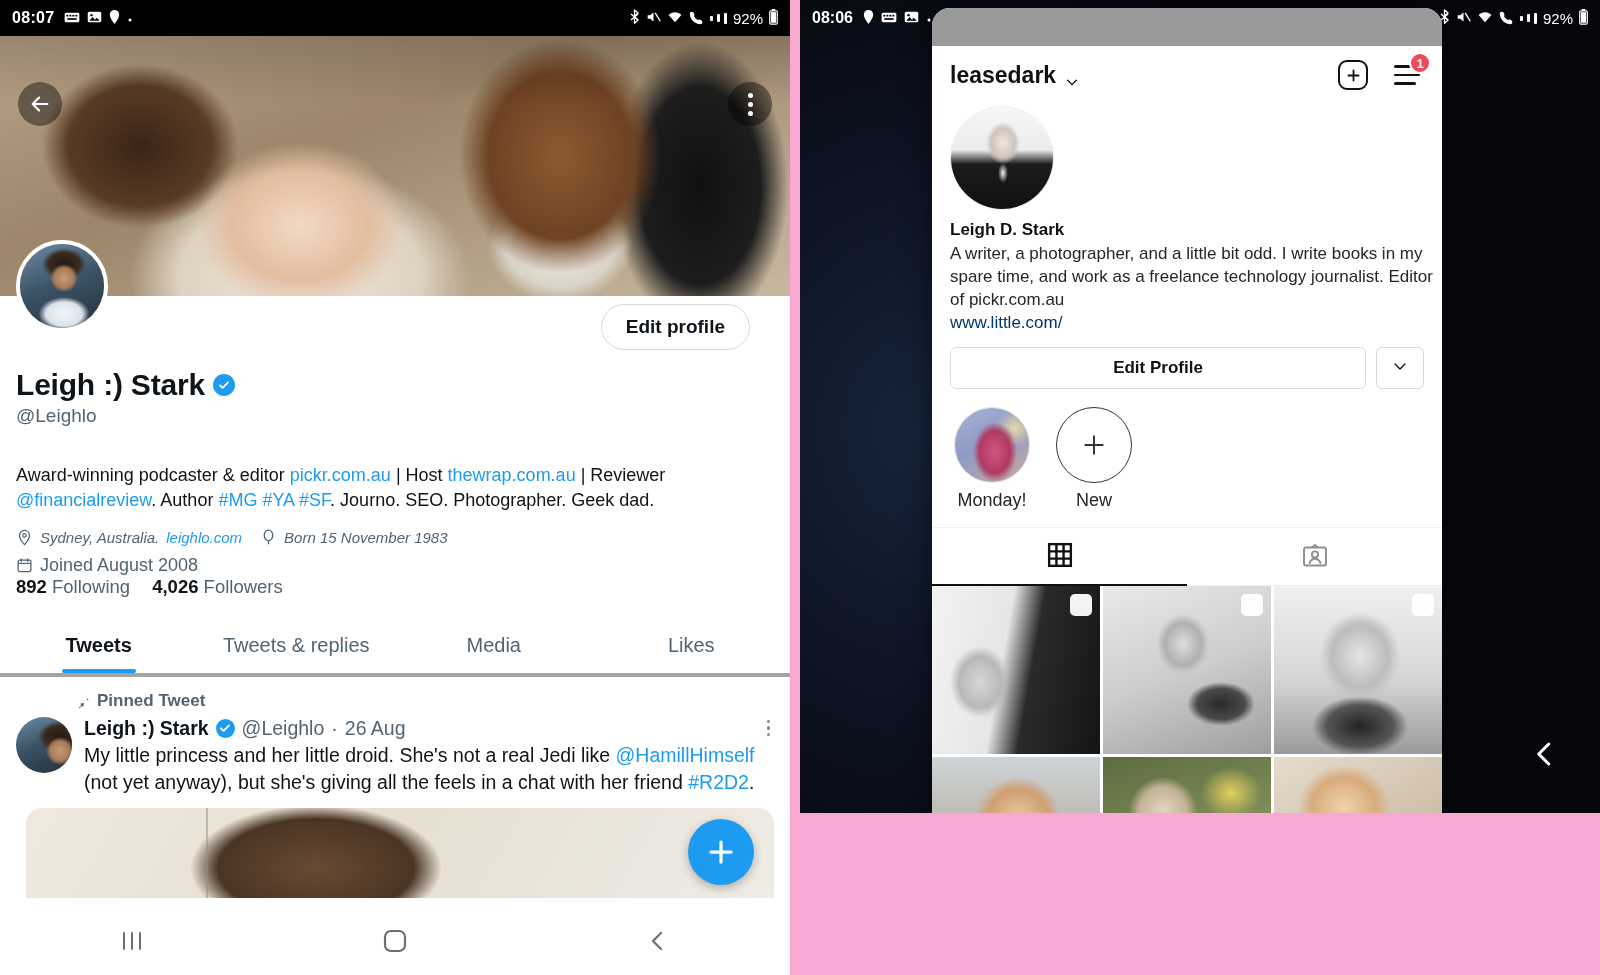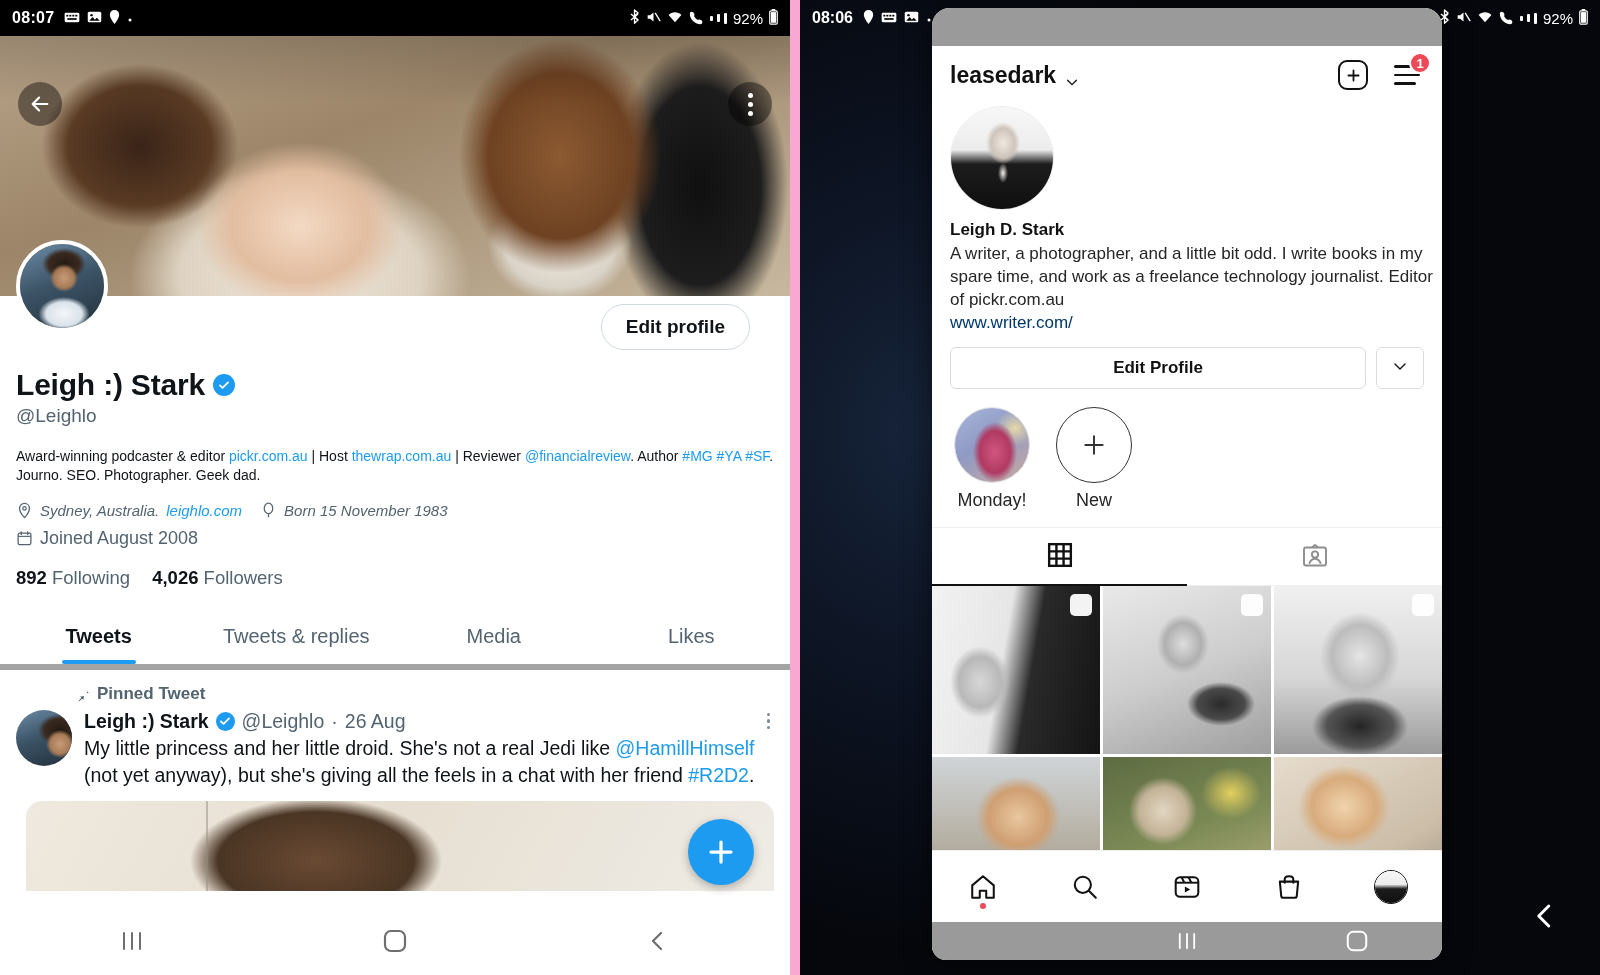--- a/index.html
+++ b/index.html
@@ -49,30 +49,30 @@
   }
 
   .edit-profile-btn { position:absolute; right:40px; top:8px; padding:11px 24px; border:1.6px solid #cfd9de;
     border-radius:999px; font-size:19px; font-weight:700; color:#0f1419; background:#fff; }
 
   .tw-body { padding:0 16px; }
   .tw-name { font-size:30px; font-weight:800; color:#0f1419; display:flex; align-items:center; gap:8px; letter-spacing:-.2px; }
   .verified { width:22px; height:22px; border-radius:50%; background:#1d9bf0; display:inline-flex; align-items:center; justify-content:center; }
   .verified svg { width:14px; height:14px; }
   .tw-handle { font-size:19px; color:#536471; margin-top:3px; }
-  .tw-bio { font-size:14px; color:#0f1419; line-height:1.38; margin-top:20px; }
+  .tw-bio { font-size:18px; color:#0f1419; line-height:1.38; margin-top:36px; }
   .lnk { color:#1d9bf0; }
   .tw-meta { margin-top:16px; font-size:15px; color:#536471; display:flex; flex-wrap:wrap; align-items:center; gap:6px 18px;font-style:italic; }
   .meta-item { display:flex; align-items:center; gap:7px; }
   .meta-item svg { width:17px; height:17px; flex:none; }
   .tw-joined { margin-top:9px; font-size:18px; color:#536471; display:flex; align-items:center; gap:7px; }
-  .tw-counts { margin-top:18px; font-size:18.5px; color:#536471; display:flex; gap:22px; }
+  .tw-counts { font-size:18.5px; color:#536471; display:flex; gap:22px; }
   .tw-counts b { color:#0f1419; font-weight:700; }
 
-  .tw-tabs { display:flex; margin-top:22px; border-bottom:6px solid #a3a3a3; }
+  .tw-tabs { display:flex; margin-top:22px; border-bottom:4px solid #a3a3a3; }
   .tw-tab { flex:1; text-align:center; padding:14px 0 16px; font-size:20px; color:#536471; position:relative; }
   .tw-tab.active { color:#0f1419; font-weight:700; }
   .tw-tab.active::after { content:""; position:absolute; left:50%; transform:translateX(-50%); bottom:0;
     width:74px; height:4px; border-radius:3px; background:#1d9bf0; }
 
   .pinned { padding:14px 16px 0 16px; display:flex; align-items:center; gap:7px; color:#536471;
     font-size:17px; font-weight:700; padding-left:74px; }
   .pinned svg { width:16px; height:16px; }
 
   .tweet { display:flex; gap:12px; padding:6px 16px 0 16px; }
@@ -93,21 +93,21 @@
 
   .fab { position:absolute; right:36px; bottom:90px; width:66px; height:66px; border-radius:50%; background:#1d9bf0;
     display:flex; align-items:center; justify-content:center; box-shadow:0 3px 10px rgba(0,0,0,.28); z-index:15; }
   .fab svg { width:30px; height:30px; }
 
   .navbar { position:absolute; left:0; bottom:0; width:790px; height:68px; background:#fff;
     display:flex; align-items:center; justify-content:center; gap:0; z-index:16; }
   .navbar .nav-slot { width:33.33%; display:flex; align-items:center; justify-content:center; color:#6e6e6e; }
 
   
-  .right-panel { position:absolute; left:800px; top:0; width:800px; height:975px;
+  .right-panel { position:absolute; left:800px; top:0; width:800px; height:813px;
     background:
       radial-gradient(ellipse 420px 520px at 120px 430px, #16243a 0%, #0c1220 55%, #05070c 100%),
       linear-gradient(180deg,#05070b 0%,#0a0f18 50%,#04060a 100%);
     overflow:hidden; }
 
   .ig-status { position:absolute; left:0; top:0; width:800px; height:36px; display:flex; align-items:center;
     padding:0 12px; color:#fff; font-size:16px; z-index:30; }
   .ig-status .sb-time { font-weight:600; }
 
   .ig-phone { position:absolute; left:132px; top:8px; width:510px; height:952px; background:#fff;
@@ -526,21 +526,21 @@
 
       <div class="ig-statsrow">
         <div class="ig-avatar">
             <div class="ig-avatar-art"></div>
           </div>
       </div>
 
       <div class="ig-bio">
         <div class="ig-realname">Leigh D. Stark</div>
         <div class="ig-biotext">A writer, a photographer, and a little bit odd. I write books in my spare time, and work as a freelance technology journalist. Editor of pickr.com.au</div>
-        <div class="ig-biolink">www.writer.com/</div>
+        <div class="ig-biolink">www.little.com/</div>
       </div>
 
       <div class="ig-actions">
         <div class="ig-editbtn">Edit Profile</div>
         <div class="ig-dropbtn">
           <span>
             <svg viewBox="0 0 16 16" width="16" height="16">
                 <path d="M3 6l5 5 5-5" stroke="#111" stroke-width="1.4" fill="none" stroke-linecap="round" stroke-linejoin="round"></path>
               </svg>
           </span>

